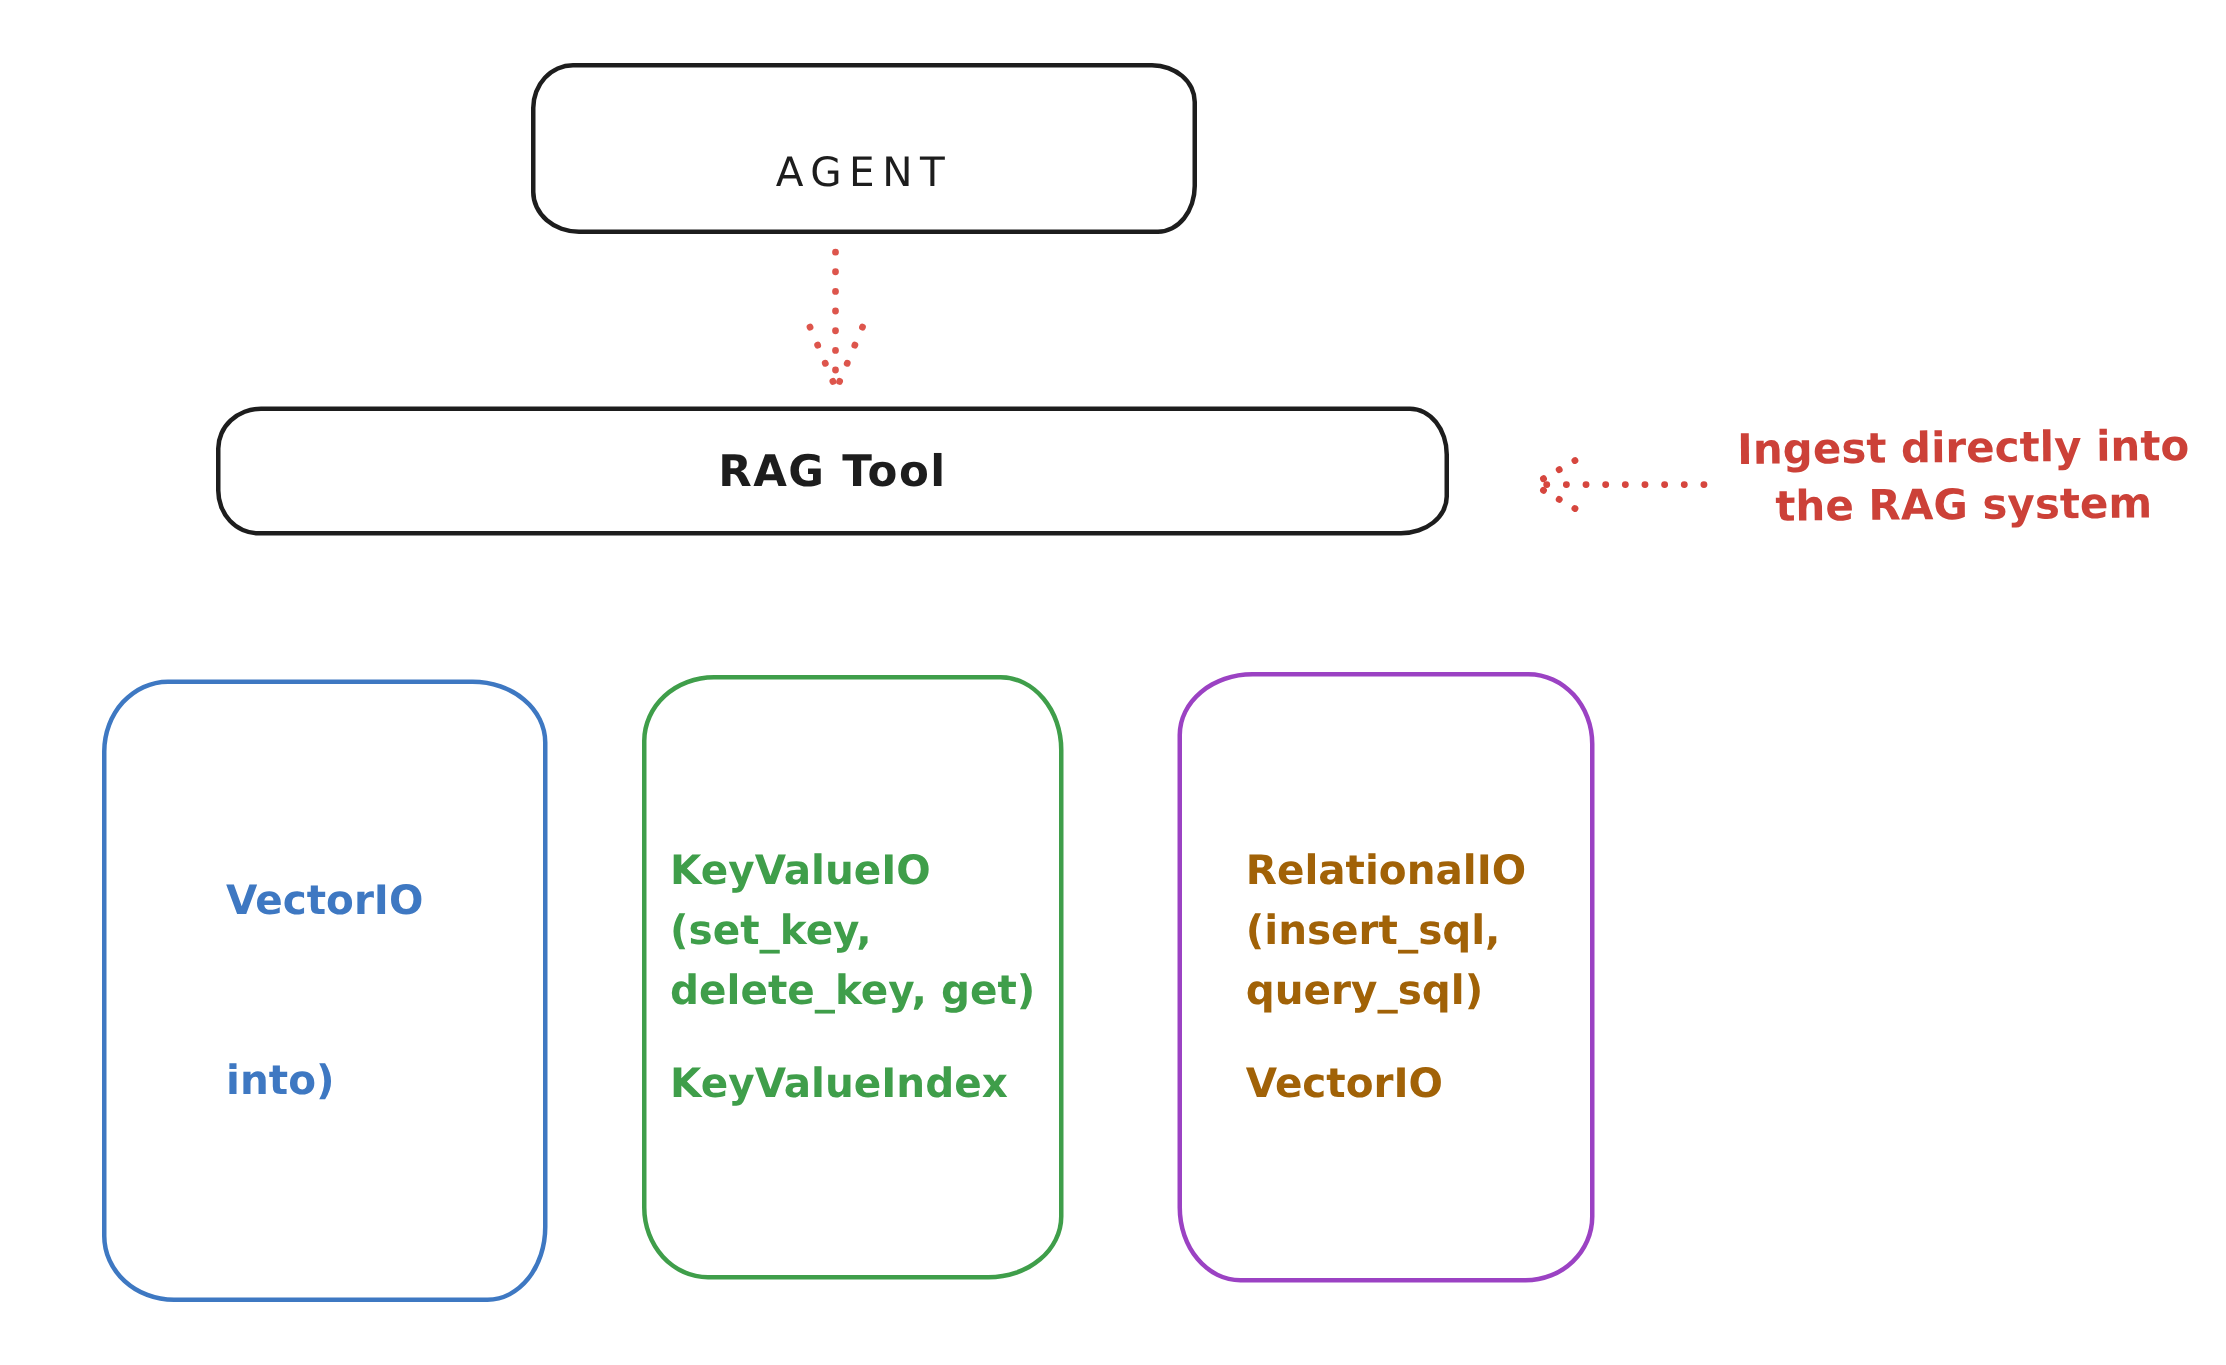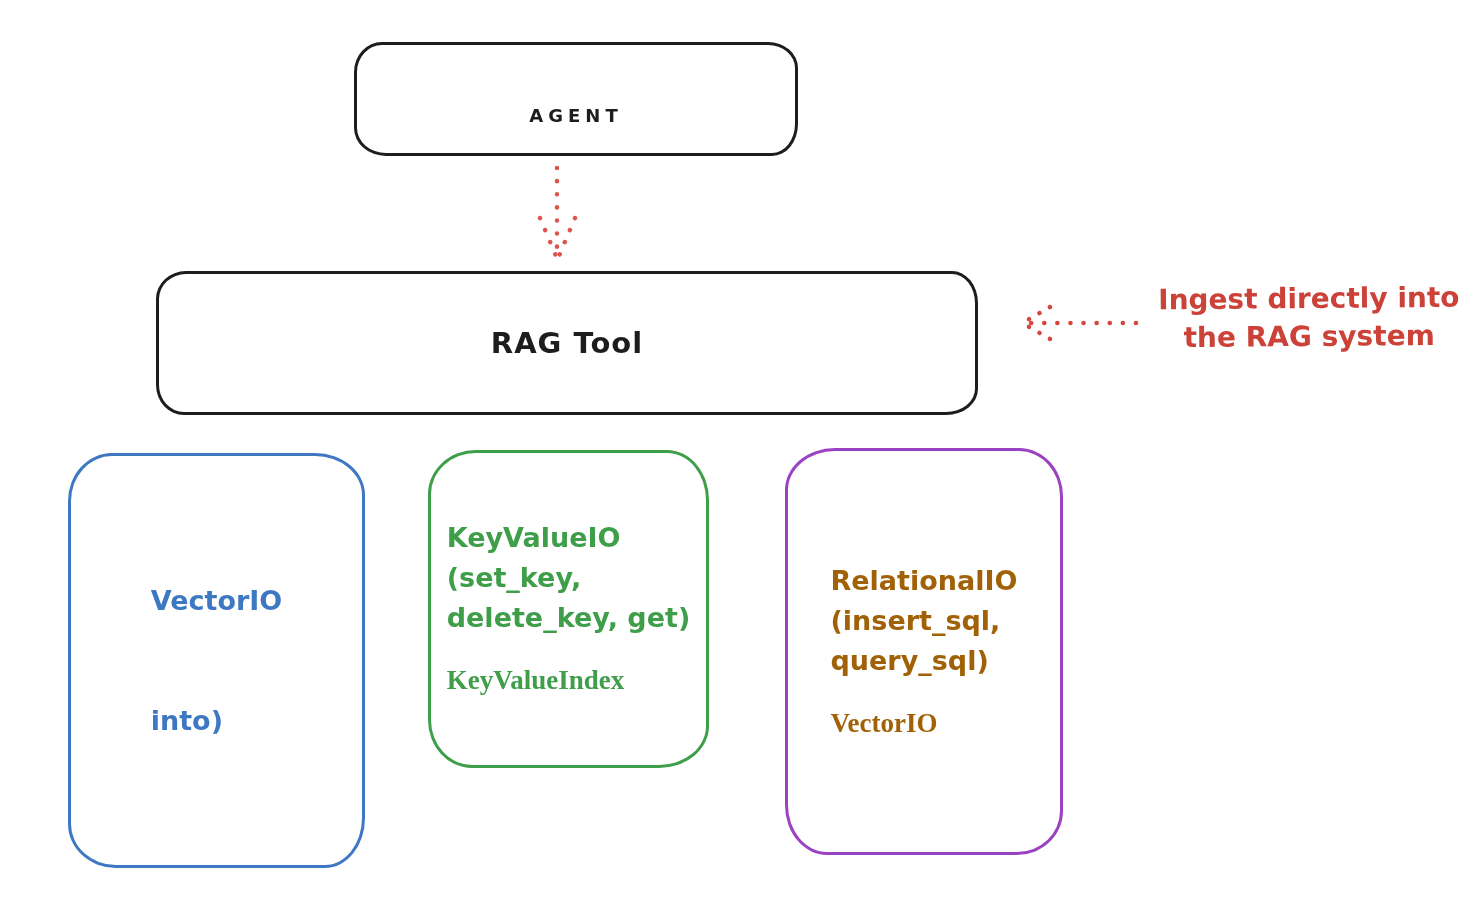--- a/index.html
+++ b/index.html
@@ -20,29 +20,29 @@
   }
   .node-black {
     border: 3.5px solid #1d1d1d;
   }
   .agent-box {
     left: 354px; top: 42px;
     width: 444px; height: 114px;
     border-radius: 28px 30px 26px 32px / 30px 26px 32px 28px;
   }
   .agent-label {
-    font-size: 18px;
-    font-weight: bold;
+    font-size: 27px;
+    font-weight: normal;
     letter-spacing: 5px;
     color: #1d1d1d;
     margin-top: 32px;
   }
   .rag-box {
-    left: 156px; top: 271px;
-    width: 822px; height: 144px;
+    left: 144px; top: 271px;
+    width: 822px; height: 86px;
     border-radius: 30px 26px 32px 28px / 28px 32px 26px 30px;
     justify-content: center;
   }
   .rag-label {
     font-size: 29px;
     font-weight: 600;
     letter-spacing: 1px;
     color: #1d1d1d;
   }
   .arrow-svg {
@@ -75,30 +75,30 @@
     font-weight: 600;
     line-height: 40px;
   }
   .io-vector {
     left: 68px; top: 453px;
     width: 297px; height: 415px;
     border-radius: 44px 50px 40px 48px / 48px 42px 50px 44px;
   }
   .io-keyvalue {
     left: 428px; top: 450px;
-    width: 281px; height: 318px;
+    width: 281px; height: 403px;
     border-radius: 48px 42px 50px 44px / 44px 50px 42px 48px;
   }
   .io-relational {
     left: 785px; top: 448px;
     width: 278px; height: 407px;
     border-radius: 50px 44px 46px 42px / 42px 48px 44px 50px;
   }
   .io-lines { display: block; }
-  .io-index { display: block; margin-top: 22px; font-family: Liberation Serif, serif; }
+  .io-index { display: block; margin-top: 22px; }
 </style>
 </head>
 <body>
 
 <div class="node node-black agent-box">
   <span class="agent-label">AGENT</span>
 </div>
 
 <div class="arrow-svg down-arrow">
   <svg width="60" height="104" viewBox="0 0 60 104" fill="none">

